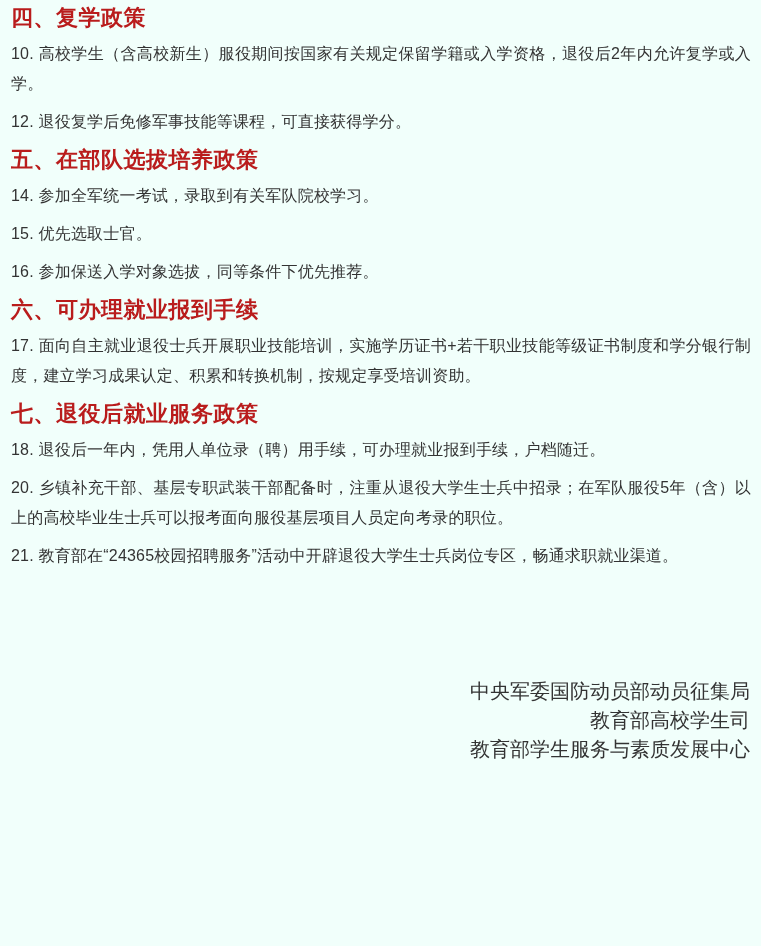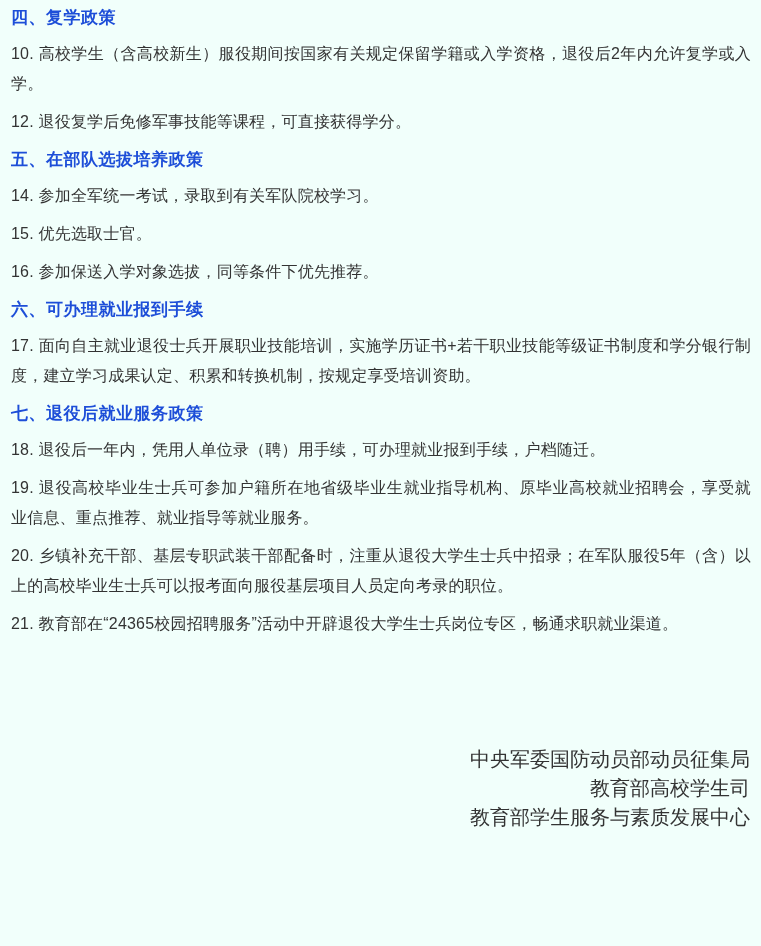--- a/index.html
+++ b/index.html
@@ -13,23 +13,23 @@
     font-family: "Liberation Sans", "DejaVu Sans", sans-serif;
     color: #333333;
     overflow: hidden;
   }
   .doc {
     padding: 3px 10px 0 11px;
     font-size: 16px;
     line-height: 30px;
   }
   .section-heading {
-    font-size: 17px;
+    font-size: 22px;
     font-weight: bold;
-    color: #1d4ed8;
+    color: #b91c1c;
     margin: 0 0 6px 0;
     line-height: 30px;
     letter-spacing: 0.5px;
   }
   .para {
     margin: 0 0 8px 0;
     line-height: 30px;
     text-align: justify;
     letter-spacing: 0.2px;
   }
@@ -56,21 +56,20 @@
   <h3 class="section-heading">五、在部队选拔培养政策</h3>
   <p class="para">14. 参加全军统一考试，录取到有关军队院校学习。</p>
   <p class="para">15. 优先选取士官。</p>
   <p class="para">16. 参加保送入学对象选拔，同等条件下优先推荐。</p>
 
   <h3 class="section-heading">六、可办理就业报到手续</h3>
   <p class="para">17. 面向自主就业退役士兵开展职业技能培训，实施学历证书+若干职业技能等级证书制度和学分银行制度，建立学习成果认定、积累和转换机制，按规定享受培训资助。</p>
 
   <h3 class="section-heading">七、退役后就业服务政策</h3>
   <p class="para">18. 退役后一年内，凭用人单位录（聘）用手续，可办理就业报到手续，户档随迁。</p>
-  <p class="para">19. 退役高校毕业生士兵可参加户籍所在地省级毕业生就业指导机构、原毕业高校就业招聘会，享受就业信息、重点推荐、就业指导等就业服务。</p>
   <p class="para">20. 乡镇补充干部、基层专职武装干部配备时，注重从退役大学生士兵中招录；在军队服役5年（含）以上的高校毕业生士兵可以报考面向服役基层项目人员定向考录的职位。</p>
   <p class="para">21. 教育部在“24365校园招聘服务”活动中开辟退役大学生士兵岗位专区，畅通求职就业渠道。</p>
 
   <div class="signature">
     <span class="signature-line">中央军委国防动员部动员征集局</span>
     <span class="signature-line">教育部高校学生司</span>
     <span class="signature-line">教育部学生服务与素质发展中心</span>
   </div>
 
 </div>

